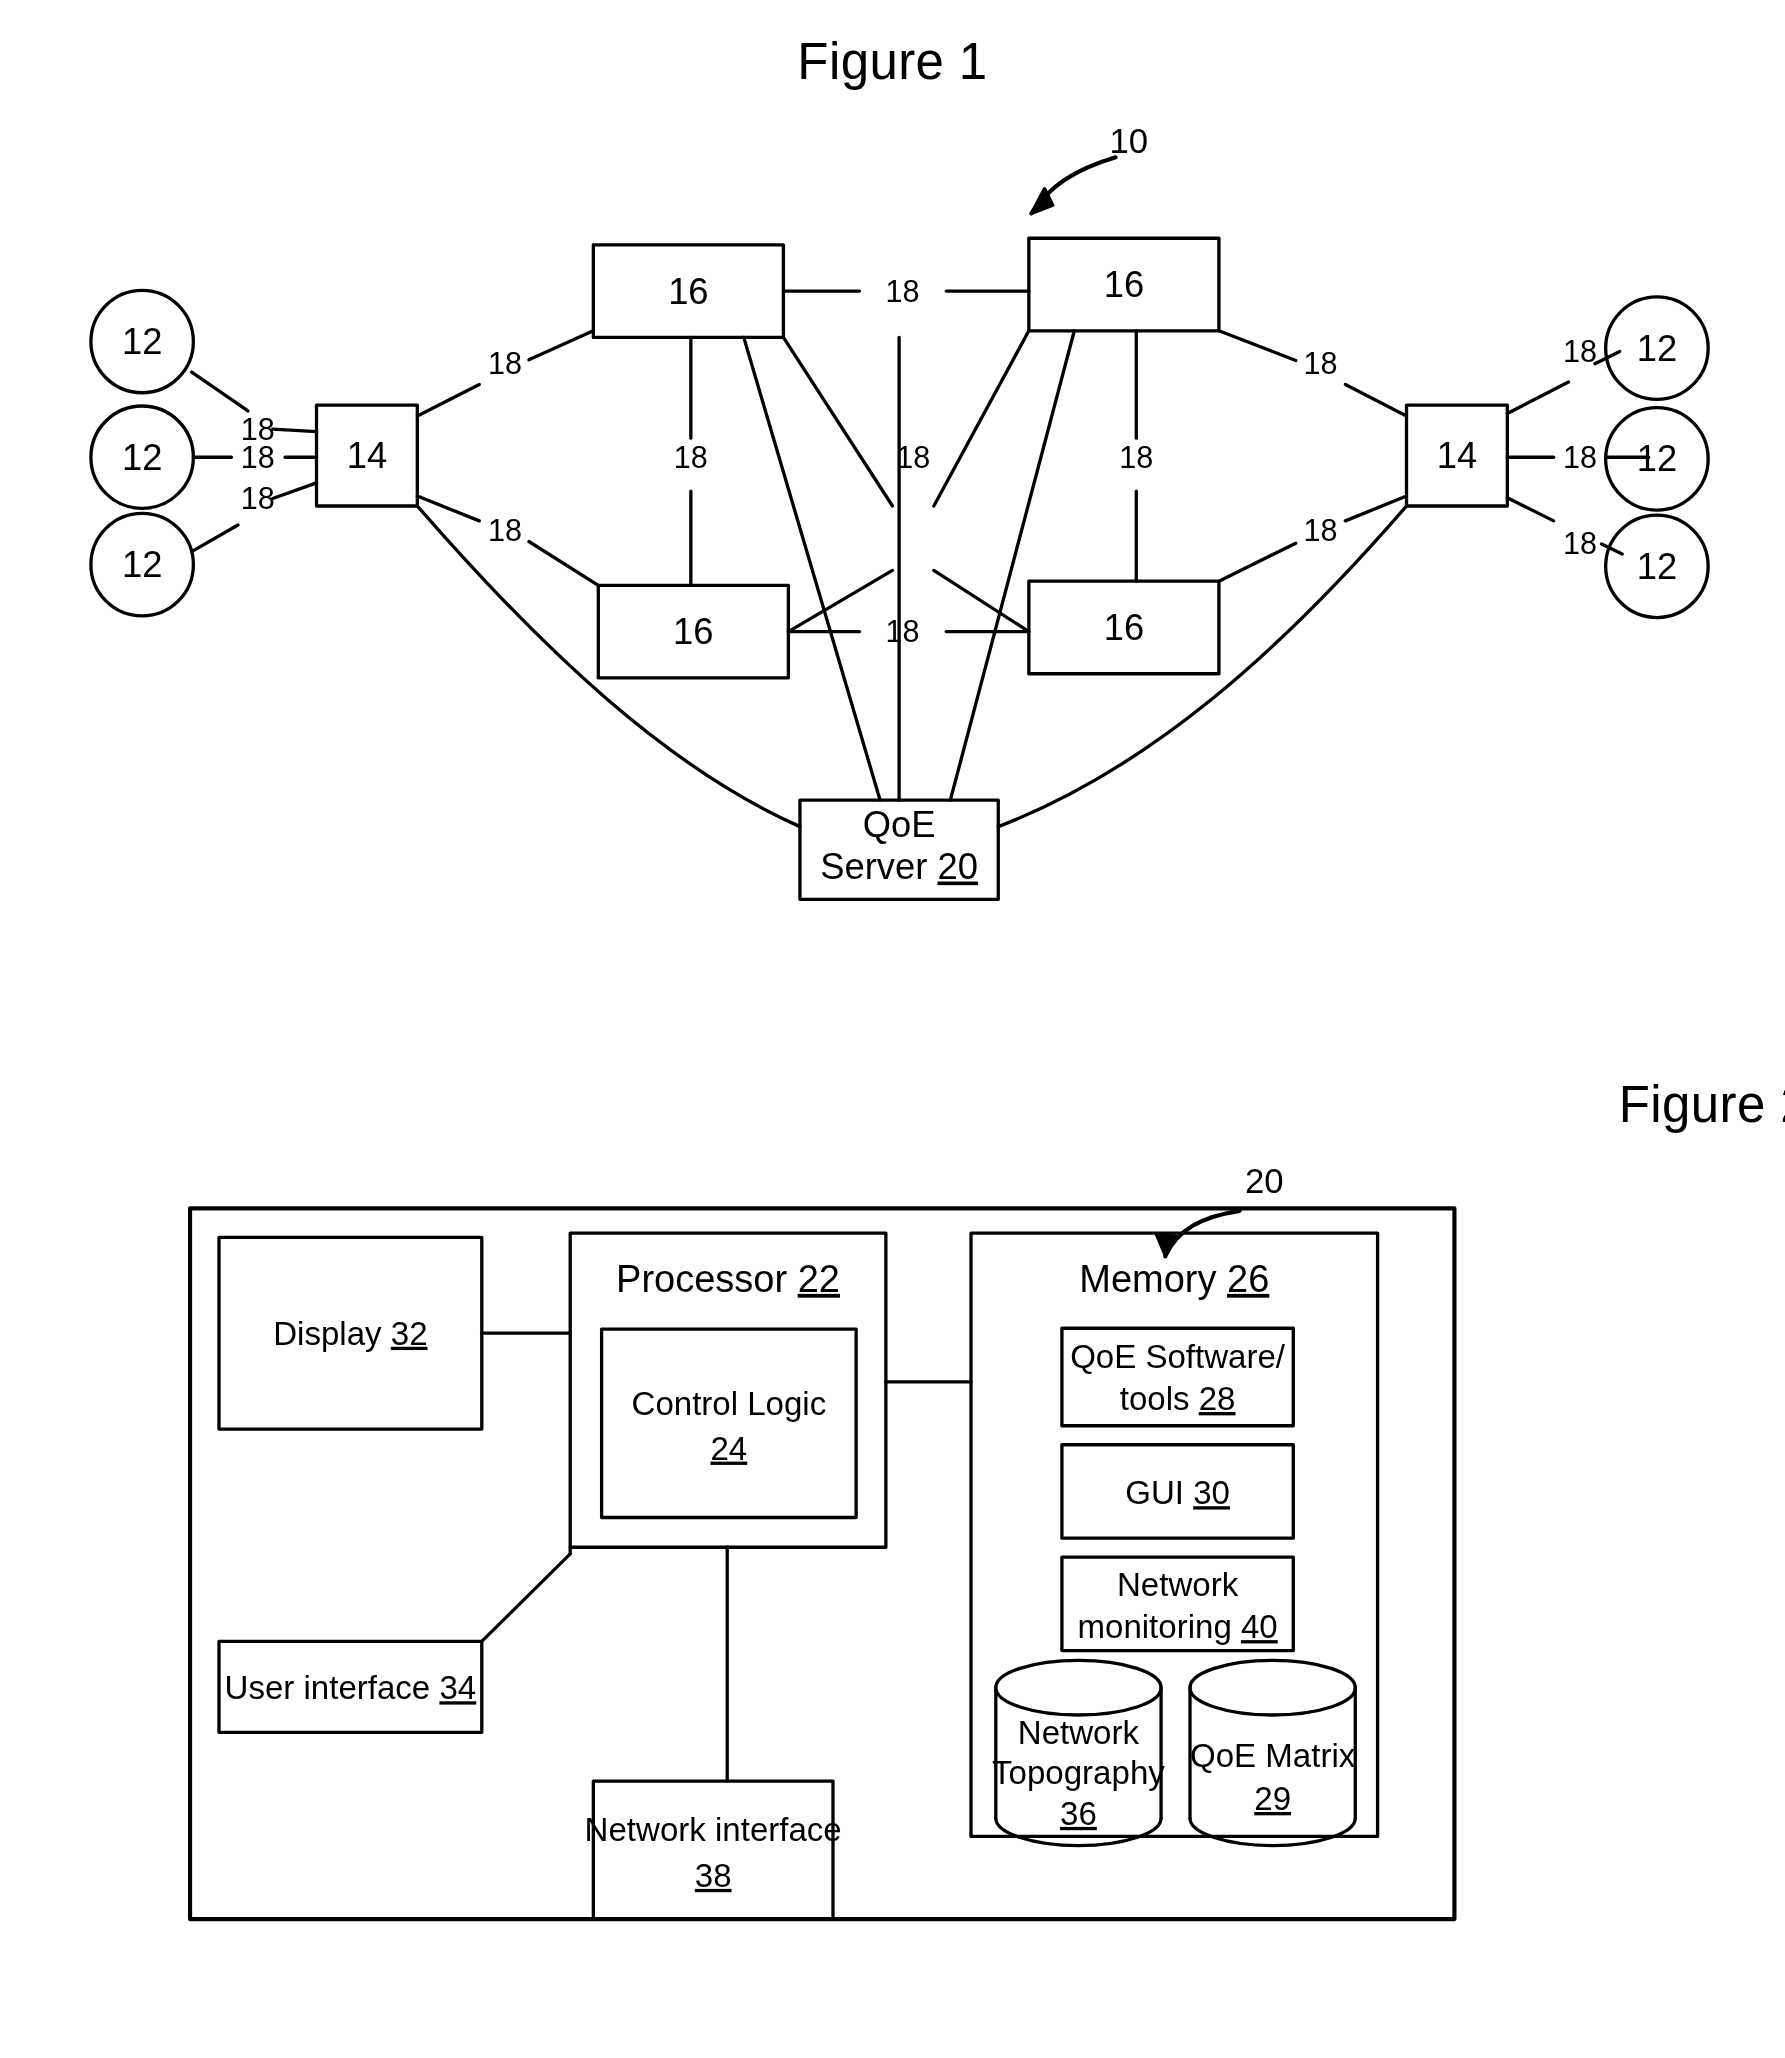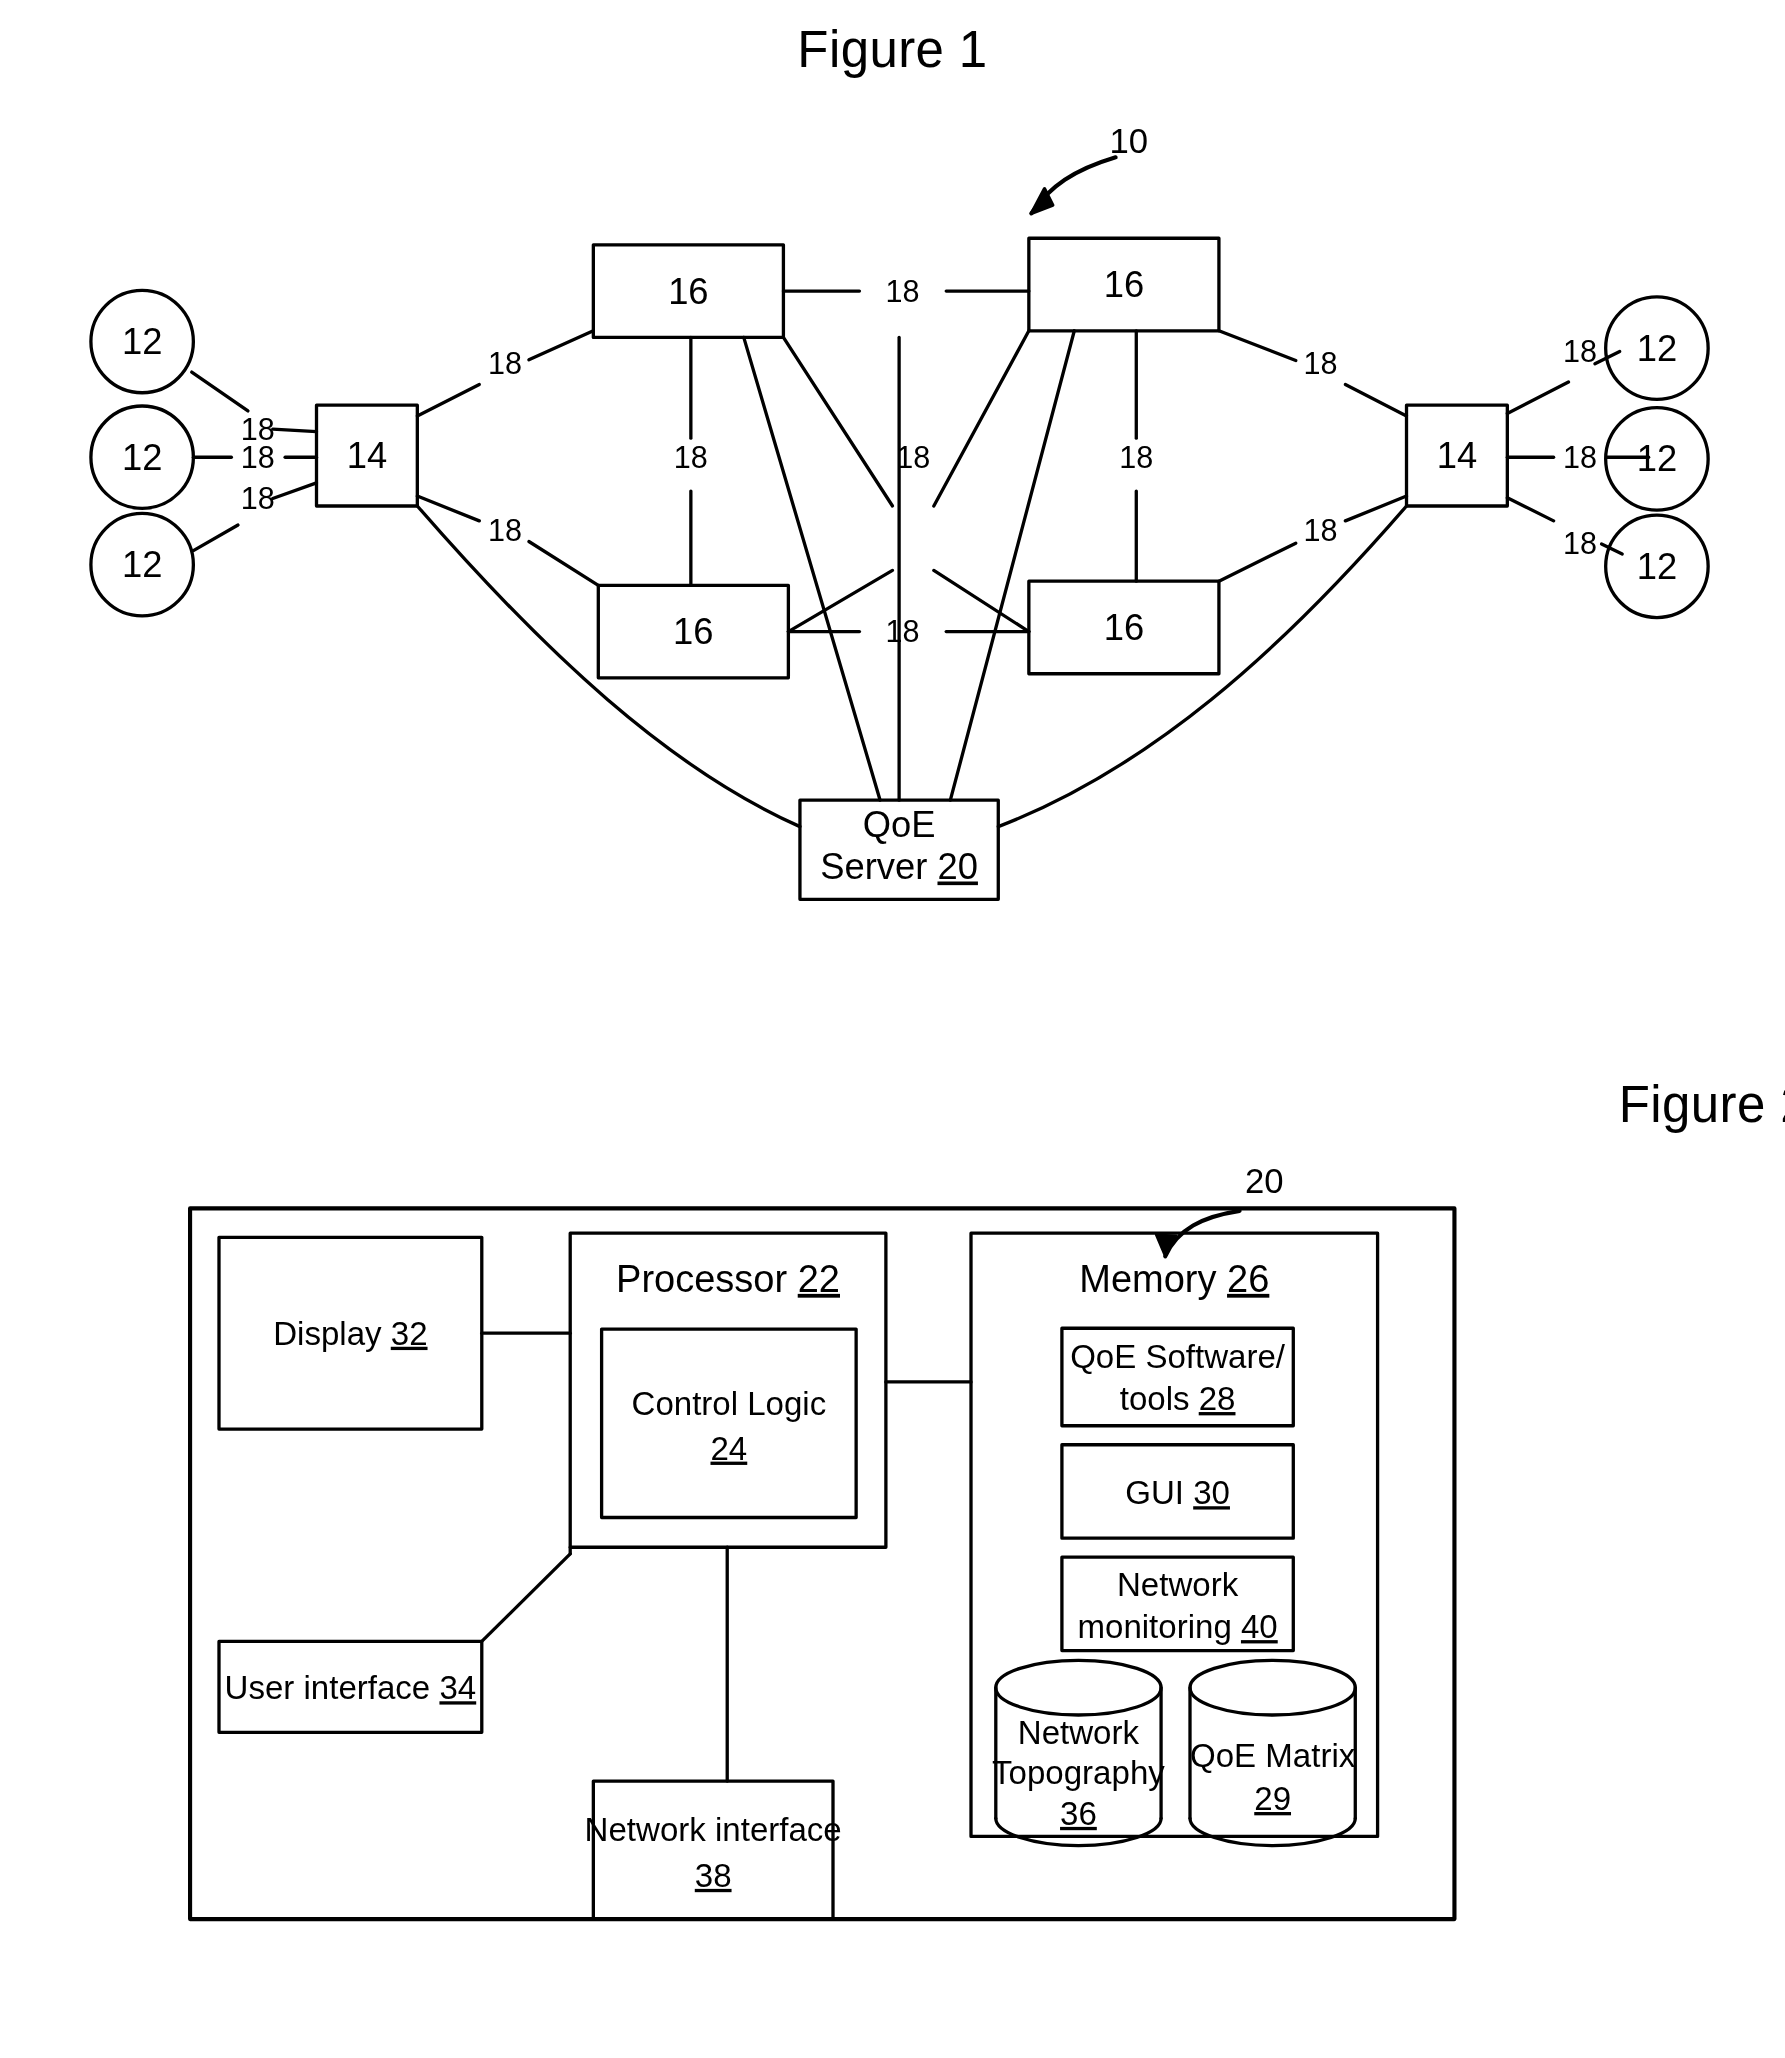--- a/index.html
+++ b/index.html
@@ -22,21 +22,21 @@
     height: 2059px;
   }
   .fig-title {
     position: absolute;
     font-size: 51px;
     font-weight: 400;
     letter-spacing: 0.4px;
     white-space: nowrap;
     color: #000;
   }
-  #fig1-title { left: 0; top: 20px; width: 1785px; text-align: center; }
+  #fig1-title { left: 0; top: 32px; width: 1785px; text-align: center; }
   #fig2-title { left: 0; top: 1075px; width: 1785px; text-align: right; padding-left: 24px; }
 
   svg.layer {
     position: absolute;
     left: 0; top: 0;
     width: 1785px;
     height: 2059px;
     pointer-events: none;
   }
   svg.layer text {

